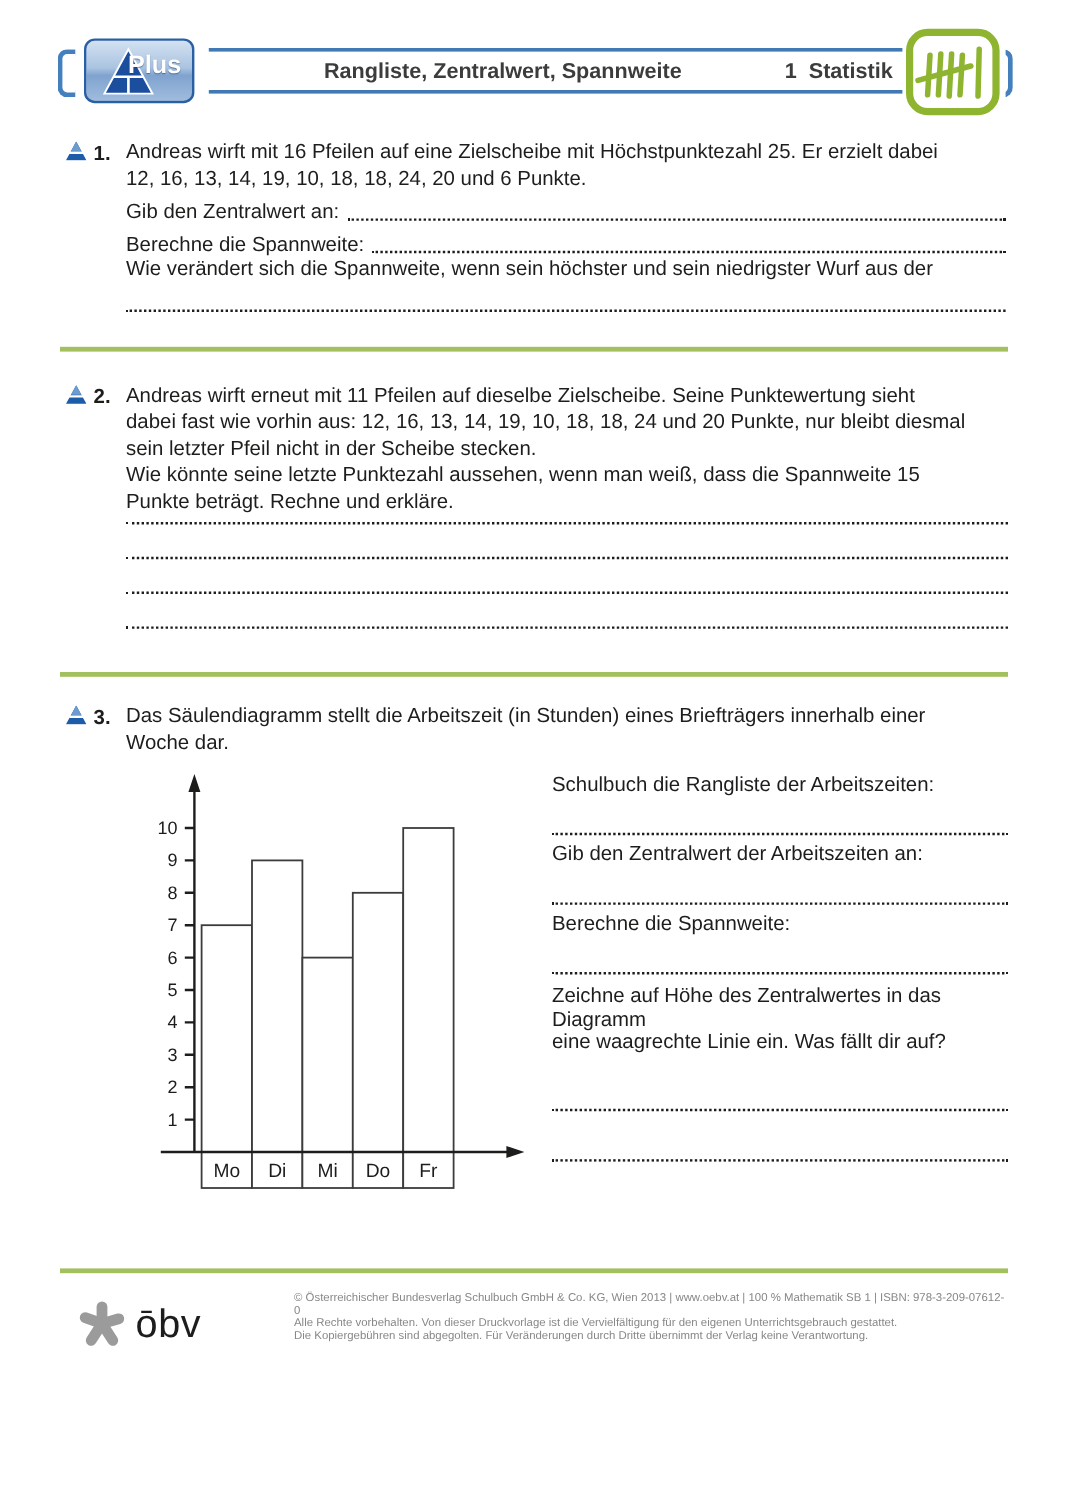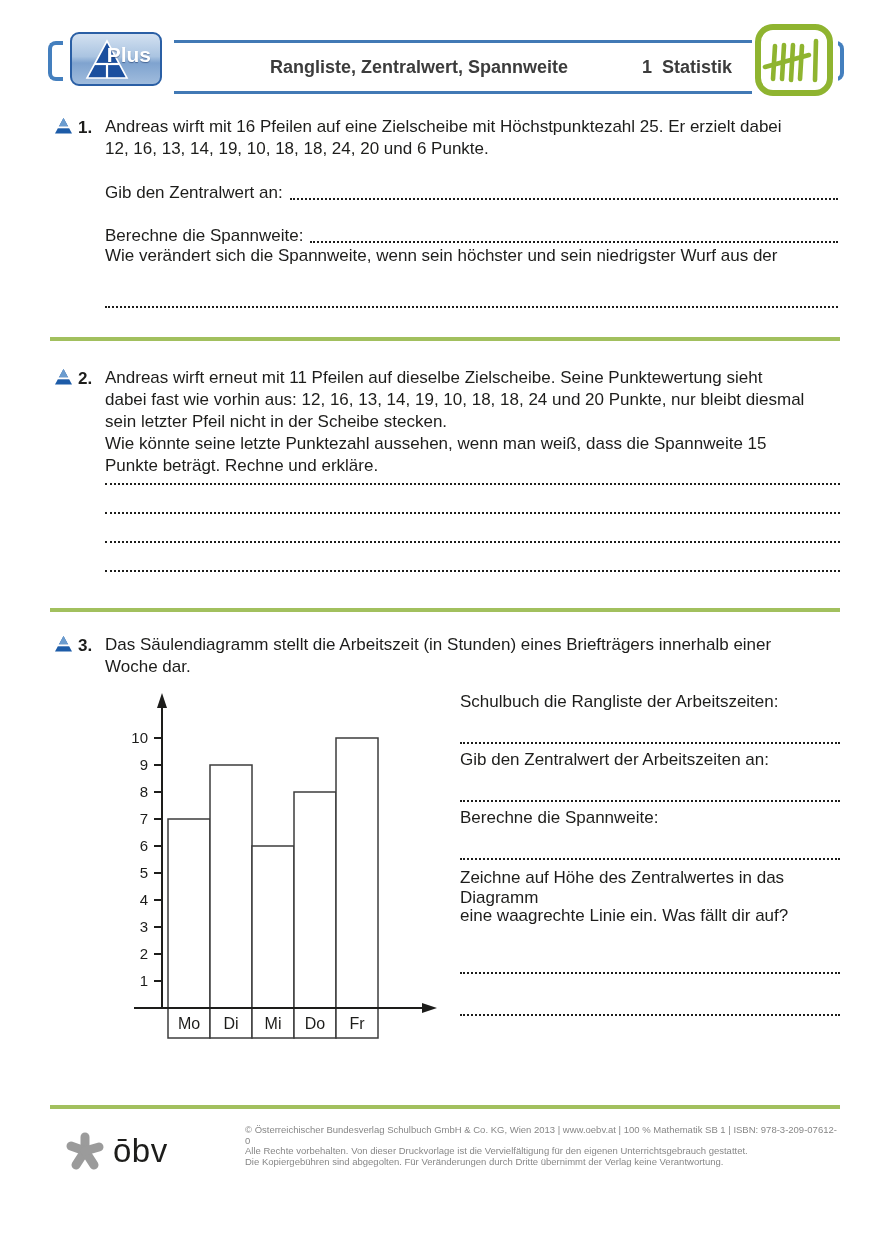--- a/index.html
+++ b/index.html
@@ -10,42 +10,42 @@
     color:#1d1d1b; font-size:17px;
   }
   .page { padding:0 50px; }
 
   
   .header { position:relative; height:108px; }
   .bracket { position:absolute; top:41px; width:15px; height:40px; border:4px solid #447fbe; }
   .bracket.left  { left:-2px;  border-right:none; border-radius:8px 0 0 8px; }
   .bracket.right { right:-4px; border-left:none;  border-radius:0 8px 8px 0; }
   .band {
-    position:absolute; left:124px; right:22px; top:40px; height:54px;
+    position:absolute; left:124px; right:10px; top:40px; height:38px;
     border-top:3px solid #4179b5; border-bottom:3px solid #4179b5;
     display:flex; align-items:center; justify-content:space-between;
     padding:0 86px 0 96px;
     text-align:right;
   }
   .band .title, .band .chapter { font-size:18px; font-weight:bold; color:#3c3c3c; white-space:pre; }
   .logo-box {
     position:absolute; left:20px; top:32px; width:92px; height:54px; z-index:2;
     background:linear-gradient(180deg,#d3e1f1 0%,#aac4e1 45%,#7fa3cf 58%,#a0bcdd 100%);
     border:2px solid #2a5fa5; border-radius:9px; box-shadow:0 0 0 3px #ffffff;
   }
   .logo-box svg.tri { position:absolute; left:12px; top:5px; }
   .logo-box .plus-text { position:absolute; right:9px; top:9px; color:#ffffff; font-weight:bold; font-size:21px; text-shadow:0 1px 1px rgba(30,60,110,.6); }
   .tally-wrap { position:absolute; right:2px; top:22px; z-index:2; background:#fff; }
 
   
   .task { position:relative; padding-left:55px; }
   .marker { position:absolute; left:5px; top:2px; display:flex; gap:6px; align-items:flex-start; }
   .task-num { font-weight:bold; font-size:17px; }
   .intro div { line-height:22px; }
-  .ansrow { display:flex; align-items:flex-end; height:22px; margin-top:21px; }
+  .ansrow { display:flex; align-items:flex-end; height:22px; margin-top:5px; }
   .ansrow .label { white-space:pre; }
   .dotfill { flex:1; border-bottom:2px dotted #1d1d1b; margin:0 2px 3px 7px; }
   .textrow { height:22px; }
   .divider { height:4px; background:#a2c05e; }
   .div1 { margin-top:26px; }
   .div2 { margin-top:36px; }
   .s2dots .dotline { height:29px; border-bottom:2px dotted #1d1d1b; }
   .s2dots .dotline.first { height:8px; }
   .sec2 { margin-top:26px; }
   .sec3 { margin-top:22px; }

